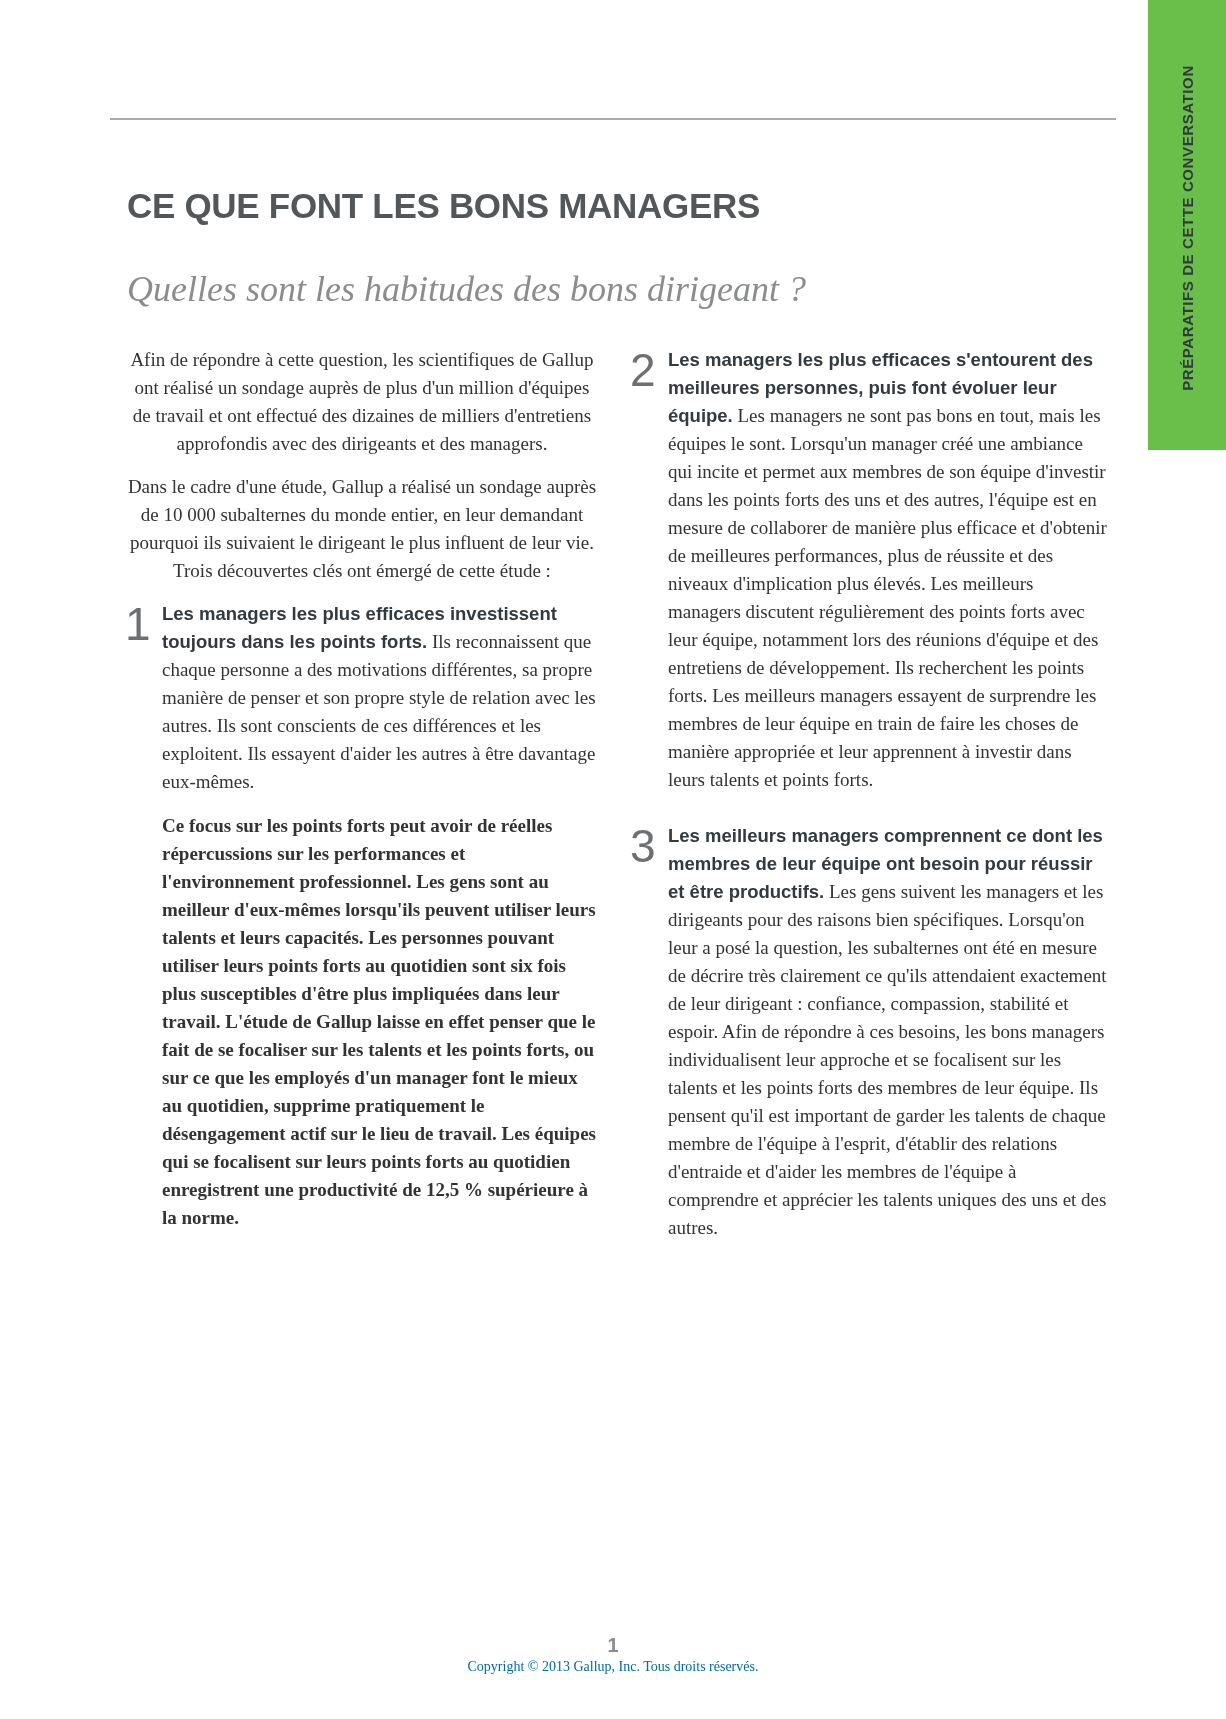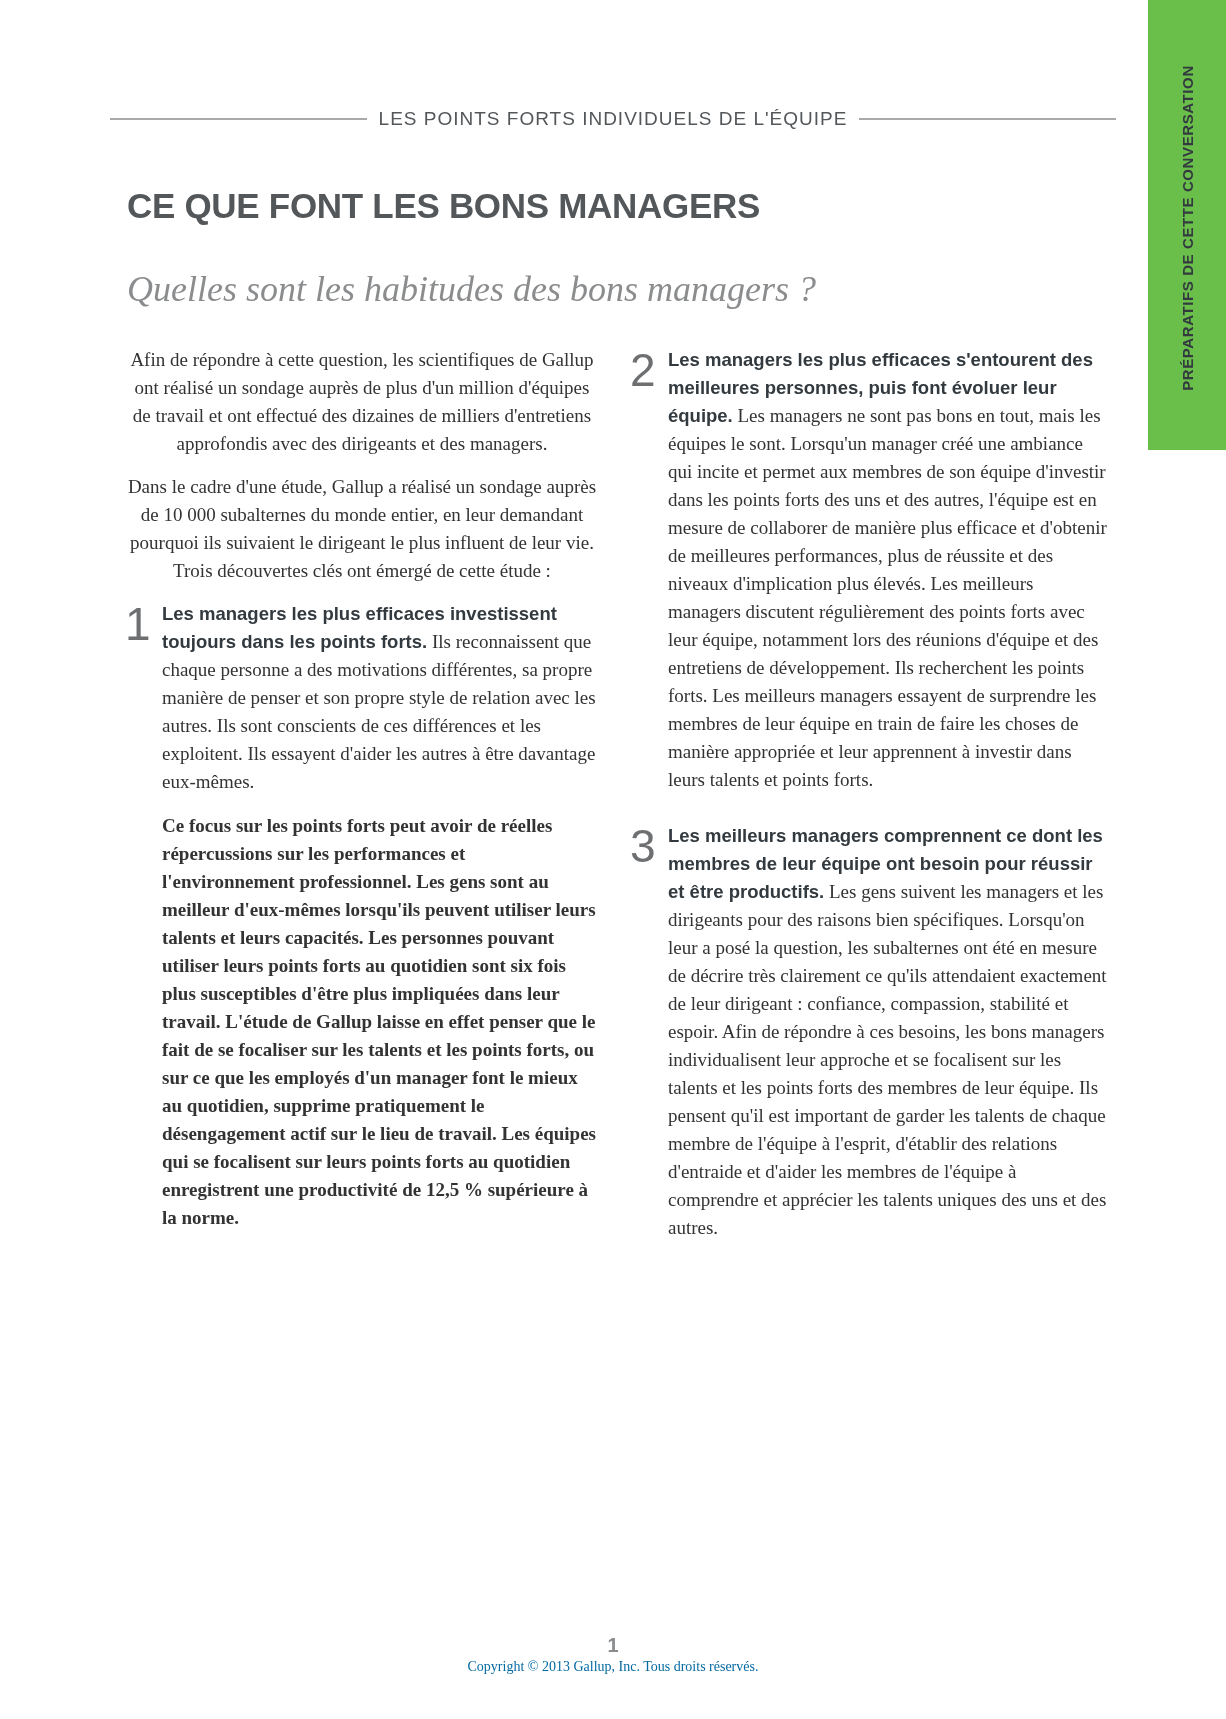--- a/index.html
+++ b/index.html
@@ -60,26 +60,25 @@
 </style>
 </head>
 <body>
 
 <div class="side-tab">
   <div class="side-tab-label sans">PRÉPARATIFS DE CETTE CONVERSATION</div>
 </div>
 
 <div class="section-header">
   <div class="rule"></div>
-  <div class="section-header-label sans">LES POINTS FORTS INDIVIDUELS DE L'ÉQUIPE</div>
   <div class="rule"></div>
 </div>
 
 <h1 class="page-title sans">CE QUE FONT LES BONS MANAGERS</h1>
-<h2 class="page-subtitle serif">Quelles sont les habitudes des bons managers ?</h2>
+<h2 class="page-subtitle serif">Quelles sont les habitudes des bons dirigeant ?</h2>
 
 <div class="col col-left serif">
   <p class="para">Afin de répondre à cette question, les scientifiques de Gallup ont réalisé un sondage auprès de plus d'un million d'équipes de travail et ont effectué des dizaines de milliers d'entretiens approfondis avec des dirigeants et des managers.</p>
   <p class="para" style="">Dans le cadre d'une étude, Gallup a réalisé un sondage auprès de 10 000 subalternes du monde entier, en leur demandant pourquoi ils suivaient le dirigeant le plus influent de leur vie. Trois découvertes clés ont émergé de cette étude :</p>
 
   <div class="finding">
     <span class="finding-num sans">1</span>
     <div class="finding-text">
       <p><span class="finding-lead sans">Les managers les plus efficaces investissent toujours dans les points forts.</span> <span>Ils reconnaissent que chaque personne a des motivations différentes, sa propre manière de penser et son propre style de relation avec les autres. Ils sont conscients de ces différences et les exploitent. Ils essayent d'aider les autres à être davantage eux-mêmes.</span></p>
       <p>Ce focus sur les points forts peut avoir de réelles répercussions sur les performances et l'environnement professionnel. Les gens sont au meilleur d'eux-mêmes lorsqu'ils peuvent utiliser leurs talents et leurs capacités. Les personnes pouvant utiliser leurs points forts au quotidien sont six fois plus susceptibles d'être plus impliquées dans leur travail. L'étude de Gallup laisse en effet penser que le fait de se focaliser sur les talents et les points forts, ou sur ce que les employés d'un manager font le mieux au quotidien, supprime pratiquement le désengagement actif sur le lieu de travail. Les équipes qui se focalisent sur leurs points forts au quotidien enregistrent une productivité de 12,5 % supérieure à la norme.</p>

